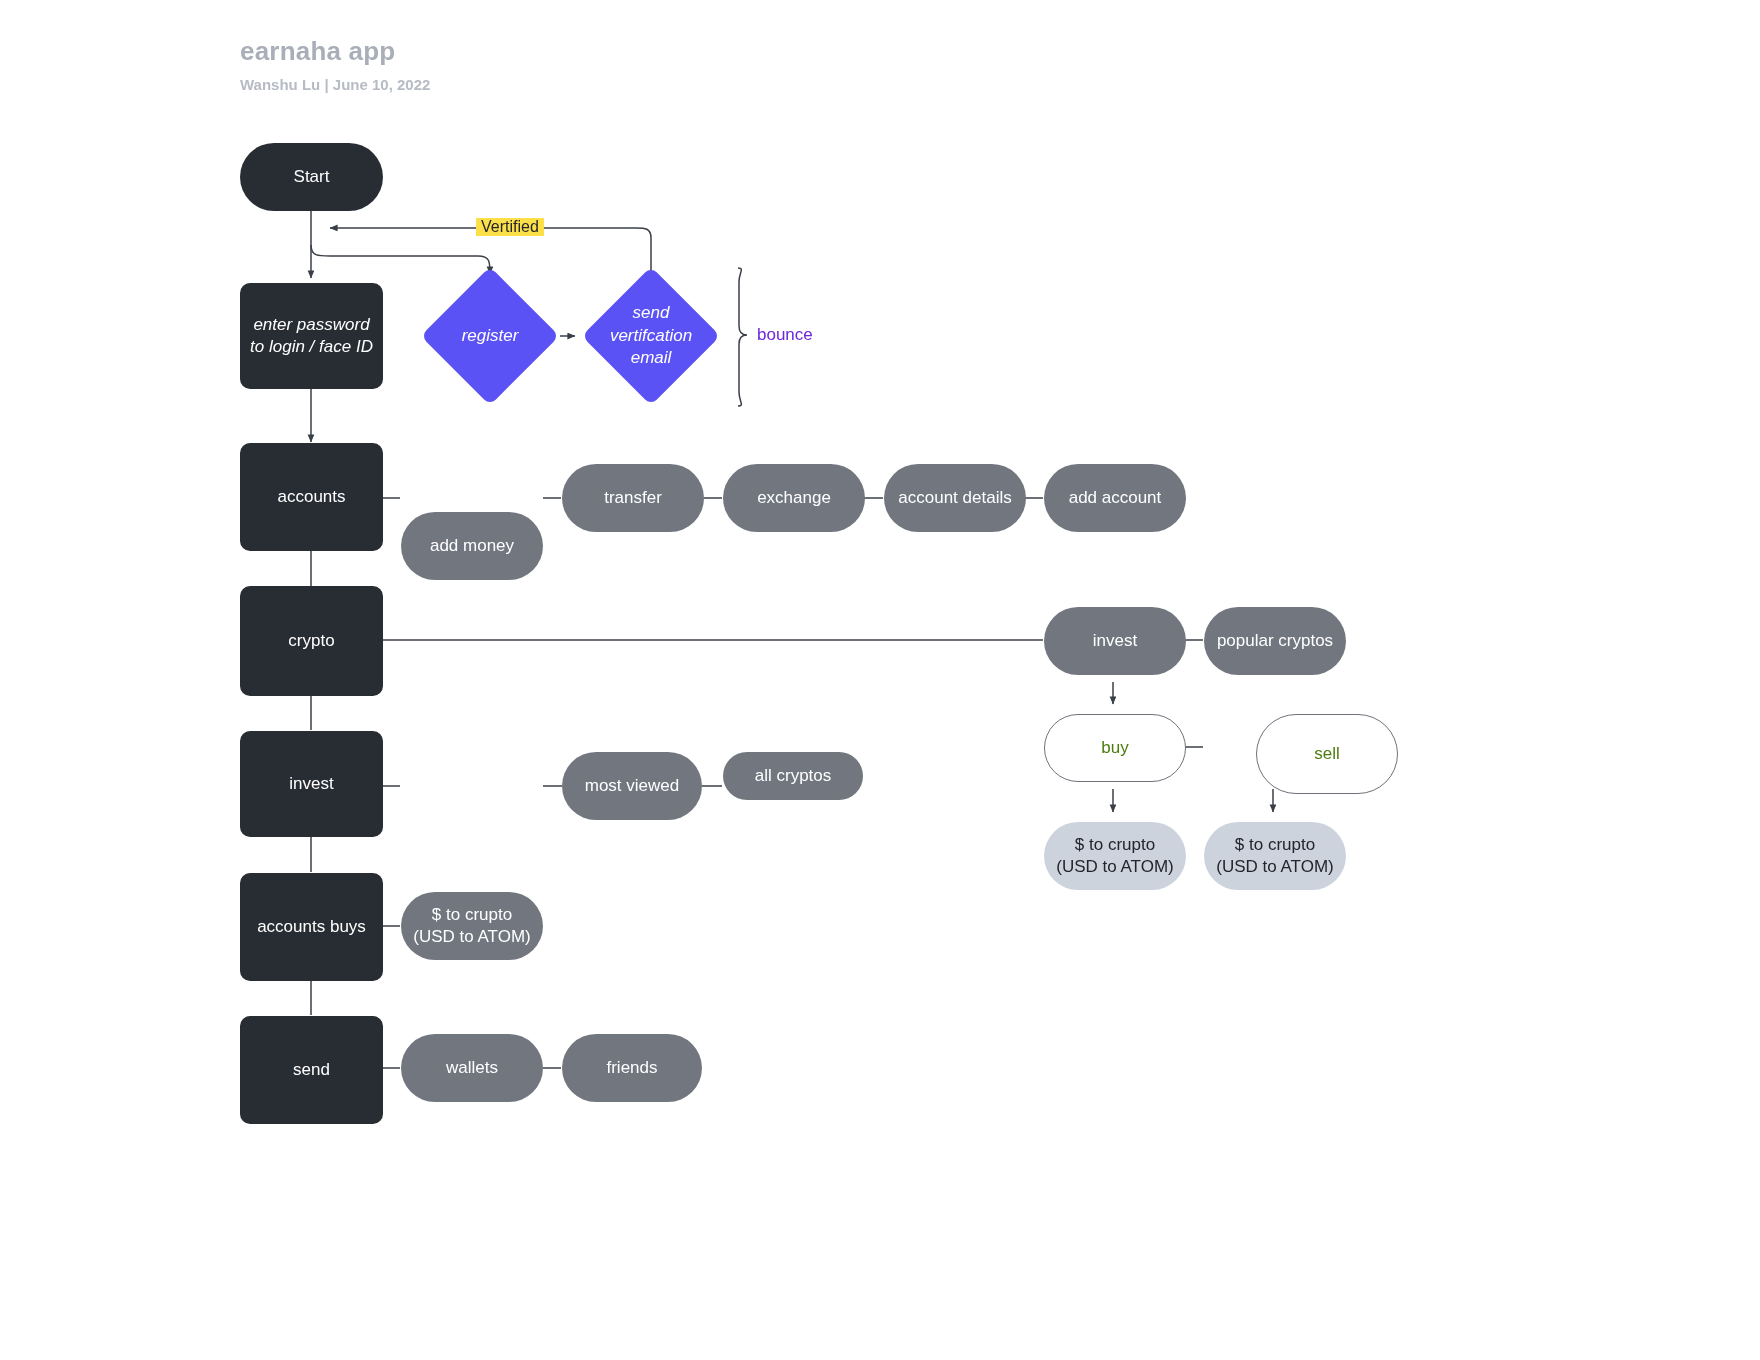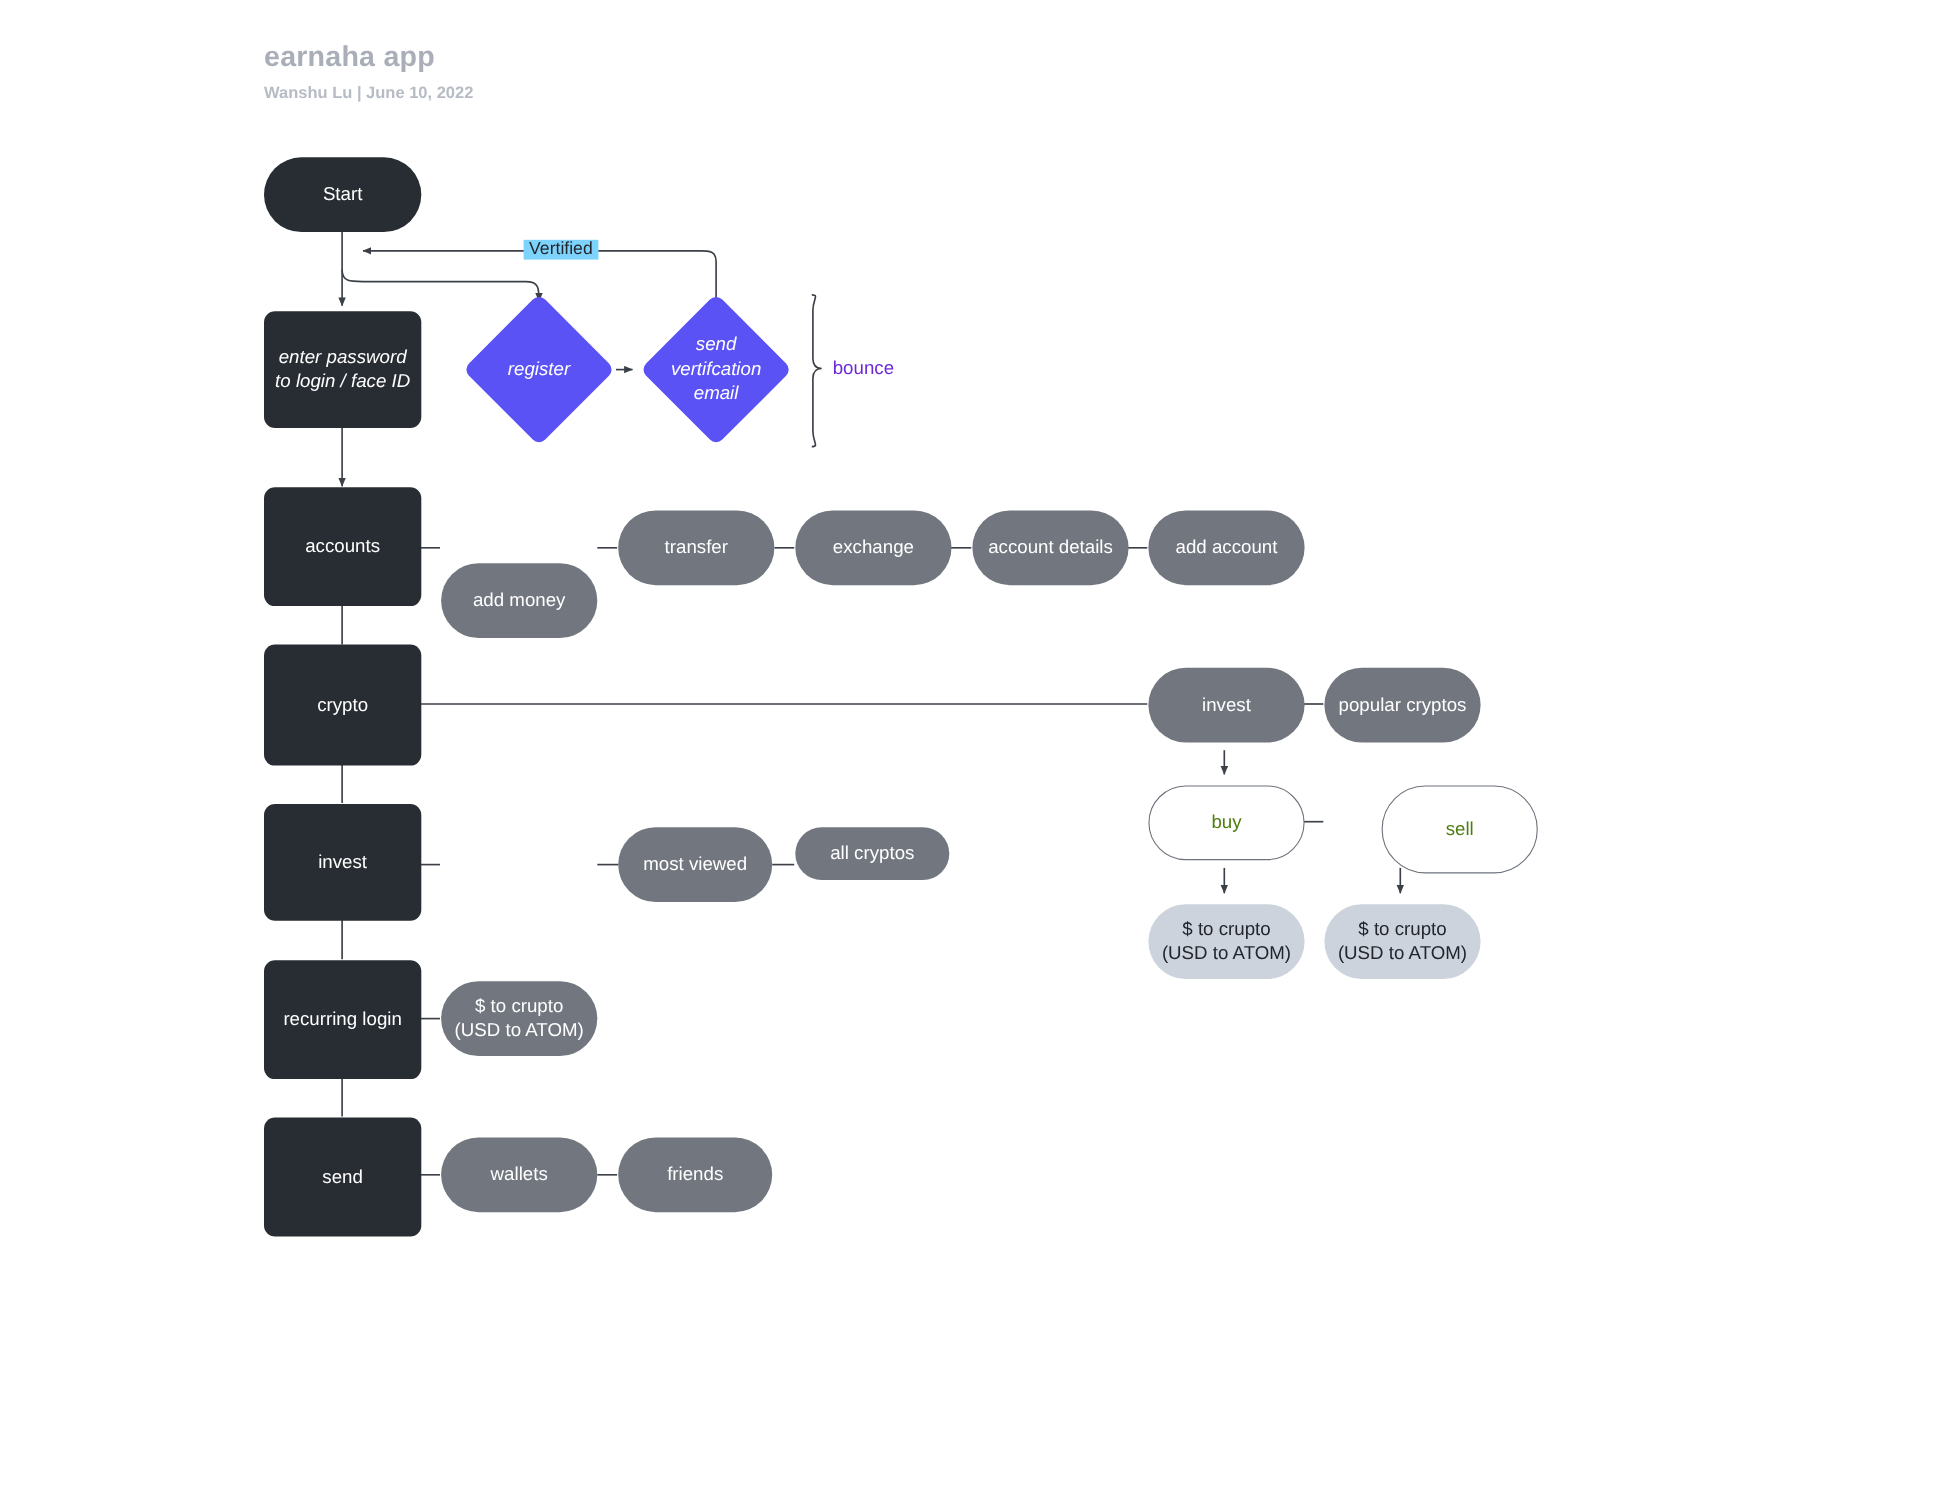--- a/index.html
+++ b/index.html
@@ -15,21 +15,21 @@
   .n-dark.italic{font-style:italic;}
   .n-grey{background:#71767f;color:#ffffff;border-radius:42px;font-size:17px;}
   .n-light{background:#ccd3dd;color:#22262c;border-radius:42px;font-size:17px;}
   .n-white{background:#ffffff;color:#4d7c0f;border-radius:42px;font-size:17px;border:1.4px solid #6d727b;}
   .diamond{position:absolute;}
   .diamond .dshape{position:absolute;left:0;top:0;width:100%;height:100%;
       background:#5b52f5;transform:rotate(45deg);border-radius:8px;}
   .diamond .dtext{position:absolute;left:0;top:0;width:100%;height:100%;display:flex;
       align-items:center;justify-content:center;text-align:center;color:#fff;
       font-size:17px;font-style:italic;line-height:1.32;z-index:2;}
-  .edgelabel{position:absolute;font-size:16px;color:#22262c;background:#7dd3fc;padding:0 5px;}
+  .edgelabel{position:absolute;font-size:16px;color:#22262c;background:#fde047;padding:0 5px;}
   .bracelabel{position:absolute;font-size:17px;color:#6d28d9;}
 </style>
 </head>
 <body>
 
 <div id="canvas">
 
   <div class="hdr hdr-title">earnaha app</div>
   <div class="hdr hdr-sub">Wanshu Lu  |  June 10, 2022</div>
 
@@ -100,21 +100,21 @@
 
   <div class="node n-dark" style="left:240px;top:443px;width:143px;height:108px;">
     <span>accounts</span>
   </div>
 
   <div class="node n-dark" style="left:240px;top:731px;width:143px;height:106px;">
     <span>invest</span>
   </div>
 
   <div class="node n-dark" style="left:240px;top:873px;width:143px;height:108px;">
-    <span>recurring login</span>
+    <span>accounts buys</span>
   </div>
 
   <div class="node n-dark" style="left:240px;top:1016px;width:143px;height:108px;">
     <span>send</span>
   </div>
 
   <div class="diamond" style="left:441px;top:287px;width:98px;height:98px;">
     <div class="dshape"></div>
     <div class="dtext ml">register</div>
   </div>

